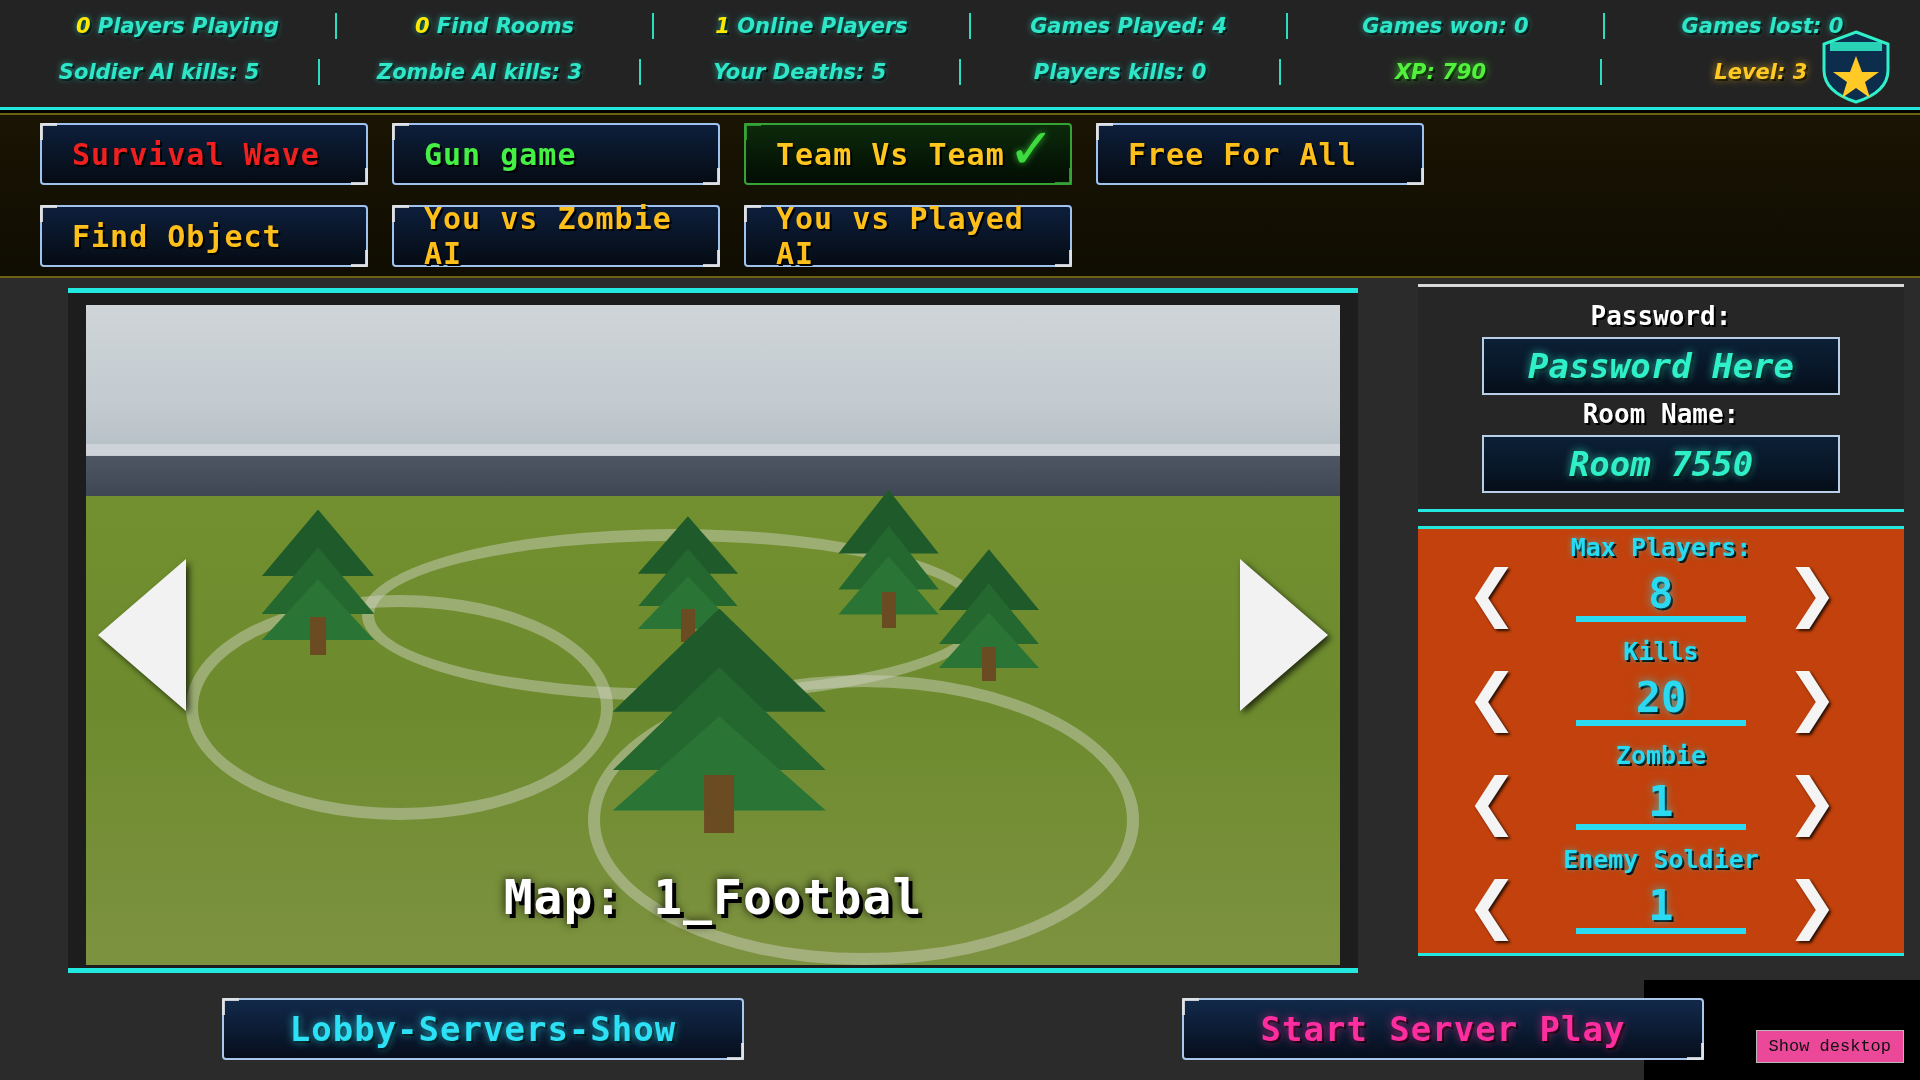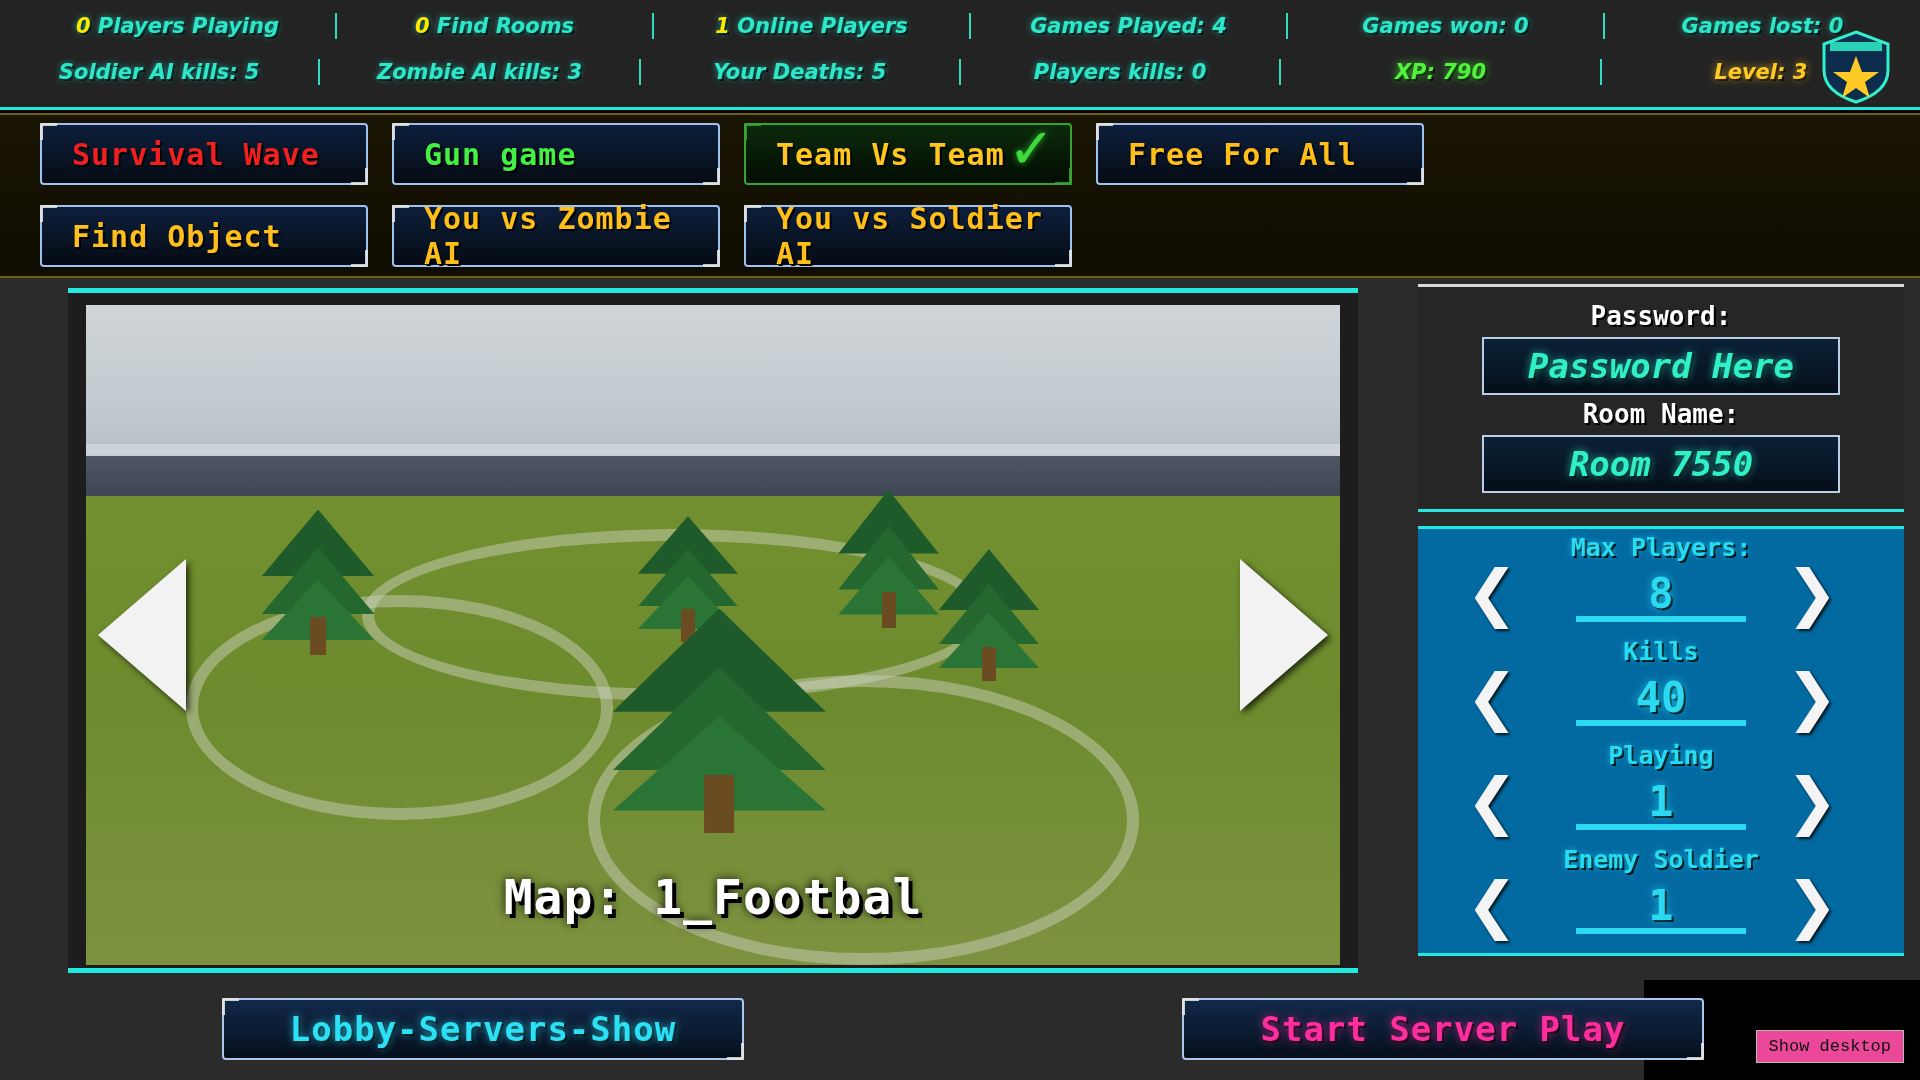--- a/index.html
+++ b/index.html
@@ -162,21 +162,21 @@
     background:linear-gradient(180deg,#0b2036 0%,#081627 60%,#050e18 100%);
     border:2px solid #b9cfe8;
     display:flex; align-items:center; justify-content:center;
     font-family:"DejaVu Sans Mono", monospace;
     font-weight:bold; font-style:italic; font-size:34px;
     color:#2ff0c8; text-shadow:0 0 8px rgba(45,235,200,.7),2px 2px 0 #000;
     cursor:text;
   }
   #settings-panel{
     margin-top:14px; height:430px;
-    background:#0369a1; border-top:3px solid #22e8e0; border-bottom:3px solid #22e8e0;
+    background:#c2410c; border-top:3px solid #22e8e0; border-bottom:3px solid #22e8e0;
     padding:4px 0 0 0;
   }
   .stepper-block{ height:104px; position:relative; }
   .stepper-label{
     text-align:center; color:#26dbf2; font-weight:bold;
     font-family:"DejaVu Sans Mono", monospace; font-size:25px;
     text-shadow:0 0 6px rgba(38,219,242,.6),2px 2px 0 #000;
   }
   .stepper-row{ position:relative; height:64px; display:flex; align-items:center; justify-content:center; }
   .chev{
@@ -289,21 +289,21 @@
     </div>
   </div>
   <div class="mode-row r2">
     <div class="mode-btn">
       <span class="c-gold">Find Object</span>
     </div>
     <div class="mode-btn">
       <span class="c-gold">You vs Zombie AI</span>
     </div>
     <div class="mode-btn">
-      <span class="c-gold">You vs Soldier AI</span>
+      <span class="c-gold">You vs Played AI</span>
     </div>
   </div>
 </div>
 
 <div id="main">
 
   <div id="map-frame">
     <div id="map-image">
       <div class="sky"></div>
       <div class="wall"></div>
@@ -369,28 +369,28 @@
           <div class="stepper-value">8</div>
           <div class="chev right">❯</div>
           <div class="stepper-underline"></div>
         </div>
       </div>
 
       <div class="stepper-block">
         <div class="stepper-label">Kills</div>
         <div class="stepper-row">
           <div class="chev left">❮</div>
-          <div class="stepper-value">40</div>
+          <div class="stepper-value">20</div>
           <div class="chev right">❯</div>
           <div class="stepper-underline"></div>
         </div>
       </div>
 
       <div class="stepper-block">
-        <div class="stepper-label">Playing</div>
+        <div class="stepper-label">Zombie</div>
         <div class="stepper-row">
           <div class="chev left">❮</div>
           <div class="stepper-value">1</div>
           <div class="chev right">❯</div>
           <div class="stepper-underline"></div>
         </div>
       </div>
 
       <div class="stepper-block">
         <div class="stepper-label">Enemy Soldier</div>

